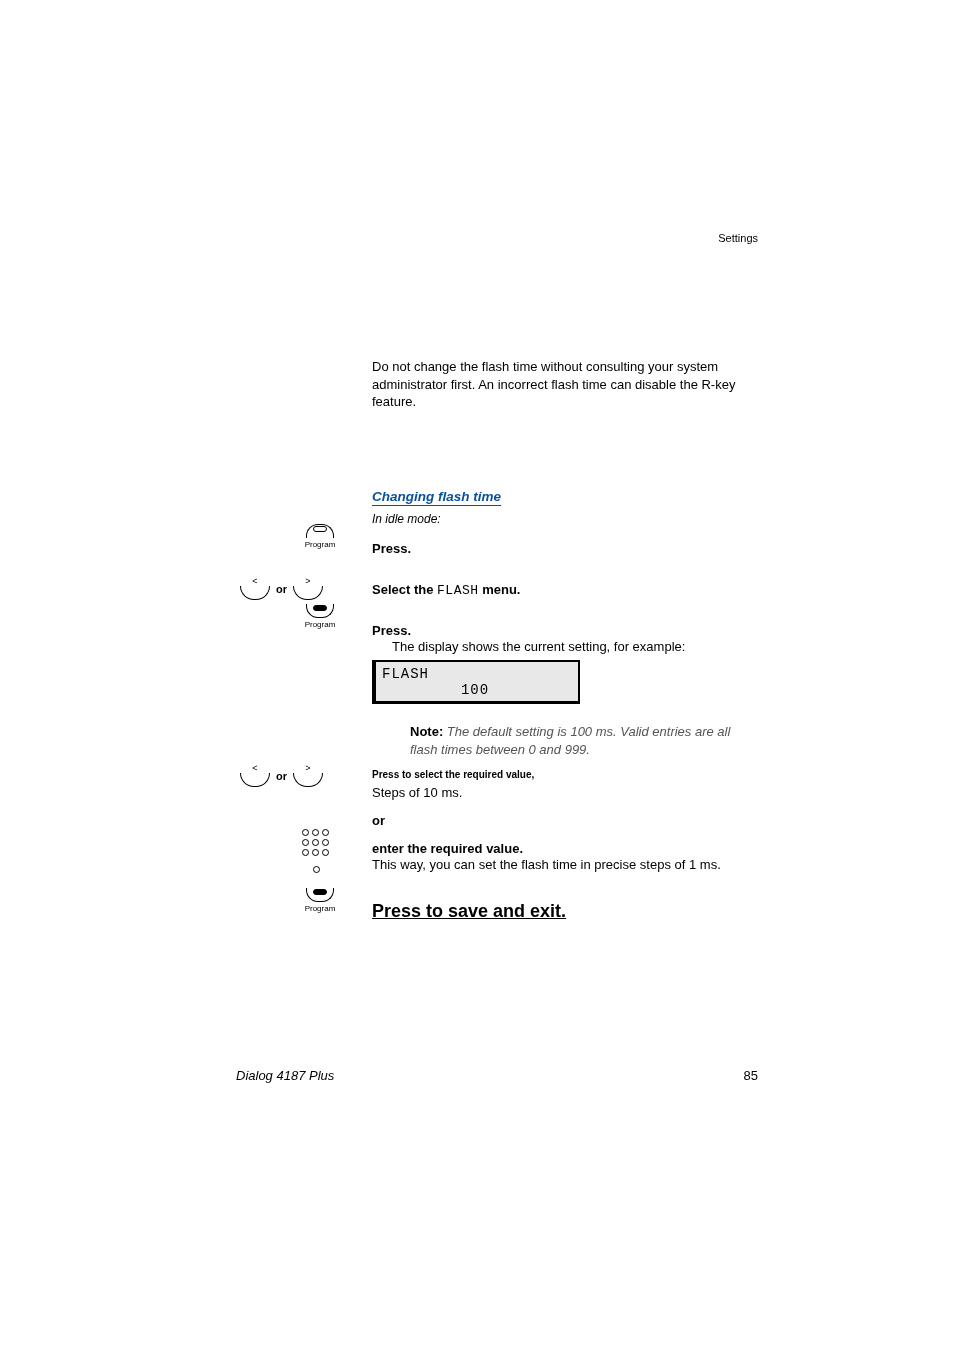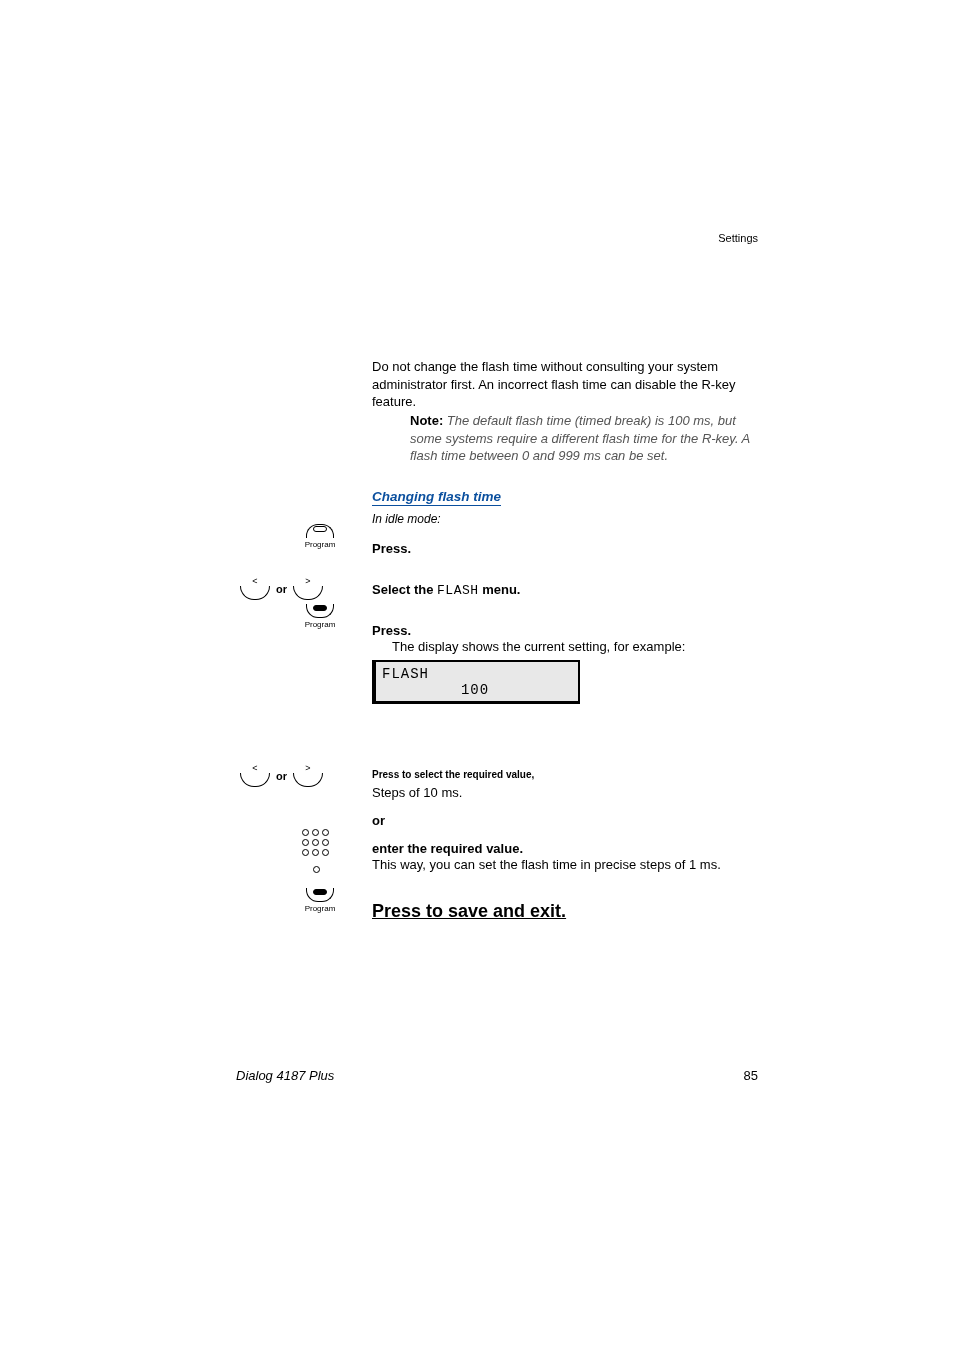--- a/index.html
+++ b/index.html
@@ -256,24 +256,20 @@
 </head>
 <body>
 
 <div class="page">
 
   <div class="header-right">Settings</div>
 
 
   <p class="intro">Do not change the flash time without consulting your system administrator first. An incorrect flash time can disable the R-key feature.</p>
 
-  <p class="note1">
-    <span class="note-label">Note:</span>
-    <span>The default flash time (timed break) is 100 ms, but some systems require a different flash time for the R-key. A flash time between 0 and 999 ms can be set.</span>
-  </p>
 
   <div class="subhead">Changing flash time</div>
 
   <p class="idle-mode">In idle mode:</p>
 
   <div class="icon-block-1">
     <div class="program-key">
       <div class="cap up">
           <div class="inner"></div>
         </div>
@@ -308,20 +304,24 @@
     </div>
   </div>
   <p class="press2">Press.</p>
   <p class="press2-sub">The display shows the current setting, for example:</p>
 
   <div class="lcd">
     <div>FLASH</div>
     <div class="l2">100</div>
   </div>
 
+  <p class="note2">
+    <span class="note-label">Note:</span>
+    <span>The default setting is 100 ms. Valid entries are all flash times between 0 and 999.</span>
+  </p>
 
   <div class="icon-block-4">
     <div class="nav-keys">
       <div class="nav-key">
           <div class="arrow">&lt;</div>
           <div class="cap2"></div>
         </div>
       <span class="or-text">or</span>
       <div class="nav-key">
           <div class="arrow">&gt;</div>

